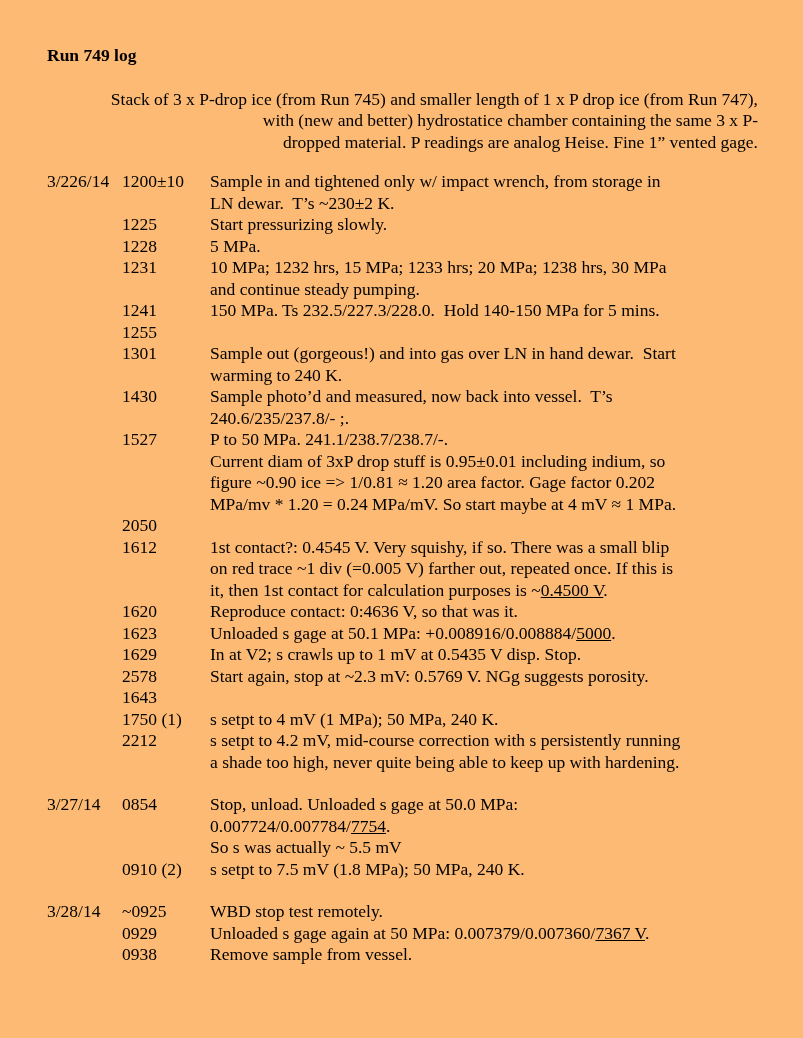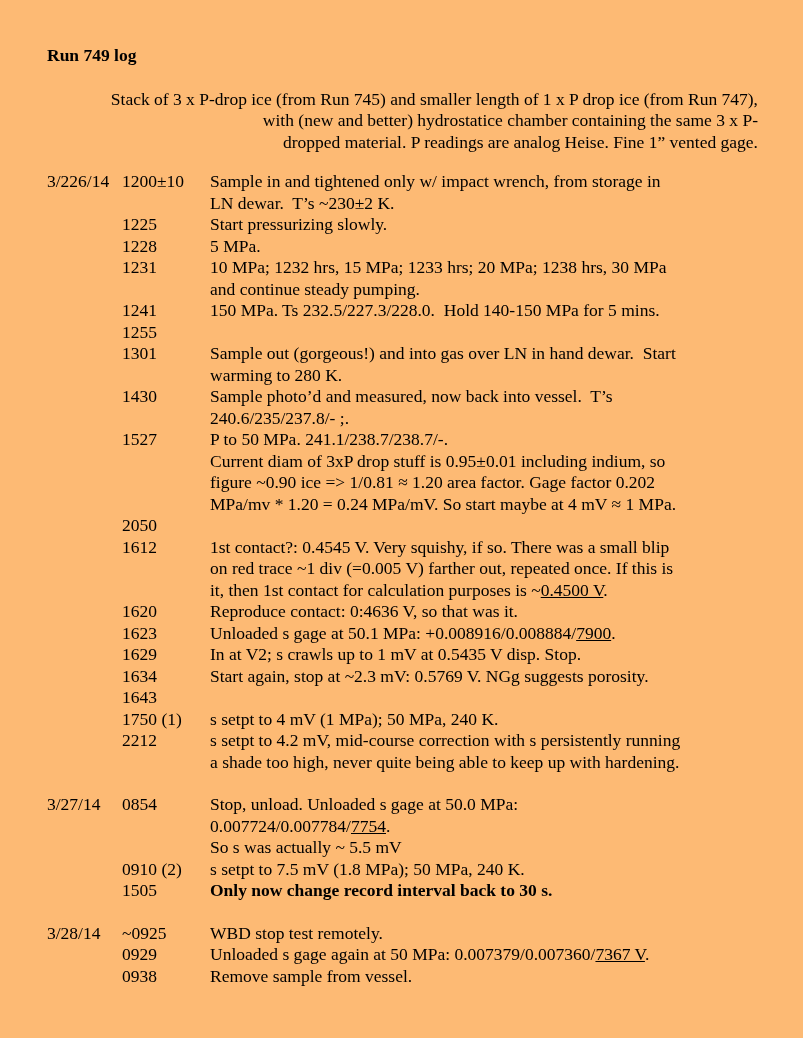--- a/index.html
+++ b/index.html
@@ -93,21 +93,21 @@
           <div class="cell">1241</div>
           <div class="cell"><div class="line"><span>150 MPa. Ts 232.5/227.3/228.0.  Hold 140-150 MPa for 5 mins.</span></div></div>
         </div>
         <div class="row">
           <div class="cell"></div>
           <div class="cell">1255</div>
         </div>
         <div class="row">
           <div class="cell"></div>
           <div class="cell">1301</div>
-          <div class="cell"><div class="line"><span>Sample out (gorgeous!) and into gas over LN in hand dewar.  Start</span></div><div class="line"><span>warming to 280 K.</span></div></div>
+          <div class="cell"><div class="line"><span>Sample out (gorgeous!) and into gas over LN in hand dewar.  Start</span></div><div class="line"><span>warming to 240 K.</span></div></div>
         </div>
         <div class="row">
           <div class="cell"></div>
           <div class="cell">1430</div>
           <div class="cell"><div class="line"><span>Sample photo’d and measured, now back into vessel.  T’s</span></div><div class="line"><span>240.6/235/237.8/- ;.</span></div></div>
         </div>
         <div class="row">
           <div class="cell"></div>
           <div class="cell">1527</div>
           <div class="cell"><div class="line"><span>P to 50 MPa. 241.1/238.7/238.7/-.</span></div><div class="line"><span>Current diam of 3xP drop stuff is 0.95±0.01 including indium, so</span></div><div class="line"><span>figure ~0.90 ice =&gt; 1/0.81 ≈ 1.20 area factor. Gage factor 0.202</span></div><div class="line"><span>MPa/mv * 1.20 = 0.24 MPa/mV. So start maybe at 4 mV ≈ 1 MPa.</span></div></div>
@@ -122,30 +122,30 @@
           <div class="cell"><div class="line"><span>1st contact?: 0.4545 V. Very squishy, if so. There was a small blip</span></div><div class="line"><span>on red trace ~1 div (=0.005 V) farther out, repeated once. If this is</span></div><div class="line"><span>it, then 1st contact for calculation purposes is ~</span><span class="u">0.4500 V</span><span>.</span></div></div>
         </div>
         <div class="row">
           <div class="cell"></div>
           <div class="cell">1620</div>
           <div class="cell"><div class="line"><span>Reproduce contact: 0:4636 V, so that was it.</span></div></div>
         </div>
         <div class="row">
           <div class="cell"></div>
           <div class="cell">1623</div>
-          <div class="cell"><div class="line"><span>Unloaded s gage at 50.1 MPa: +0.008916/0.008884/</span><span class="u">7900</span><span>.</span></div></div>
+          <div class="cell"><div class="line"><span>Unloaded s gage at 50.1 MPa: +0.008916/0.008884/</span><span class="u">5000</span><span>.</span></div></div>
         </div>
         <div class="row">
           <div class="cell"></div>
           <div class="cell">1629</div>
           <div class="cell"><div class="line"><span>In at V2; s crawls up to 1 mV at 0.5435 V disp. Stop.</span></div></div>
         </div>
         <div class="row">
           <div class="cell"></div>
-          <div class="cell">1634</div>
+          <div class="cell">2578</div>
           <div class="cell"><div class="line"><span>Start again, stop at ~2.3 mV: 0.5769 V. NGg suggests porosity.</span></div></div>
         </div>
         <div class="row">
           <div class="cell"></div>
           <div class="cell">1643</div>
         </div>
         <div class="row">
           <div class="cell"></div>
           <div class="cell">1750 (1)</div>
           <div class="cell"><div class="line"><span>s setpt to 4 mV (1 MPa); 50 MPa, 240 K.</span></div></div>
@@ -160,25 +160,20 @@
         <div class="row">
           <div class="cell">3/27/14</div>
           <div class="cell">0854</div>
           <div class="cell"><div class="line"><span>Stop, unload. Unloaded s gage at 50.0 MPa:</span></div><div class="line"><span>0.007724/0.007784/</span><span class="u">7754</span><span>.</span></div><div class="line"><span>So s was actually ~ 5.5 mV</span></div></div>
         </div>
         <div class="row">
           <div class="cell"></div>
           <div class="cell">0910 (2)</div>
           <div class="cell"><div class="line"><span>s setpt to 7.5 mV (1.8 MPa); 50 MPa, 240 K.</span></div></div>
         </div>
-        <div class="row">
-          <div class="cell"></div>
-          <div class="cell">1505</div>
-          <div class="cell"><div class="line"><span class="b">Only now change record interval back to 30 s.</span></div></div>
-        </div>
       </div>
       <div class="group">
         <div class="row">
           <div class="cell">3/28/14</div>
           <div class="cell">~0925</div>
           <div class="cell"><div class="line"><span>WBD stop test remotely.</span></div></div>
         </div>
         <div class="row">
           <div class="cell"></div>
           <div class="cell">0929</div>

